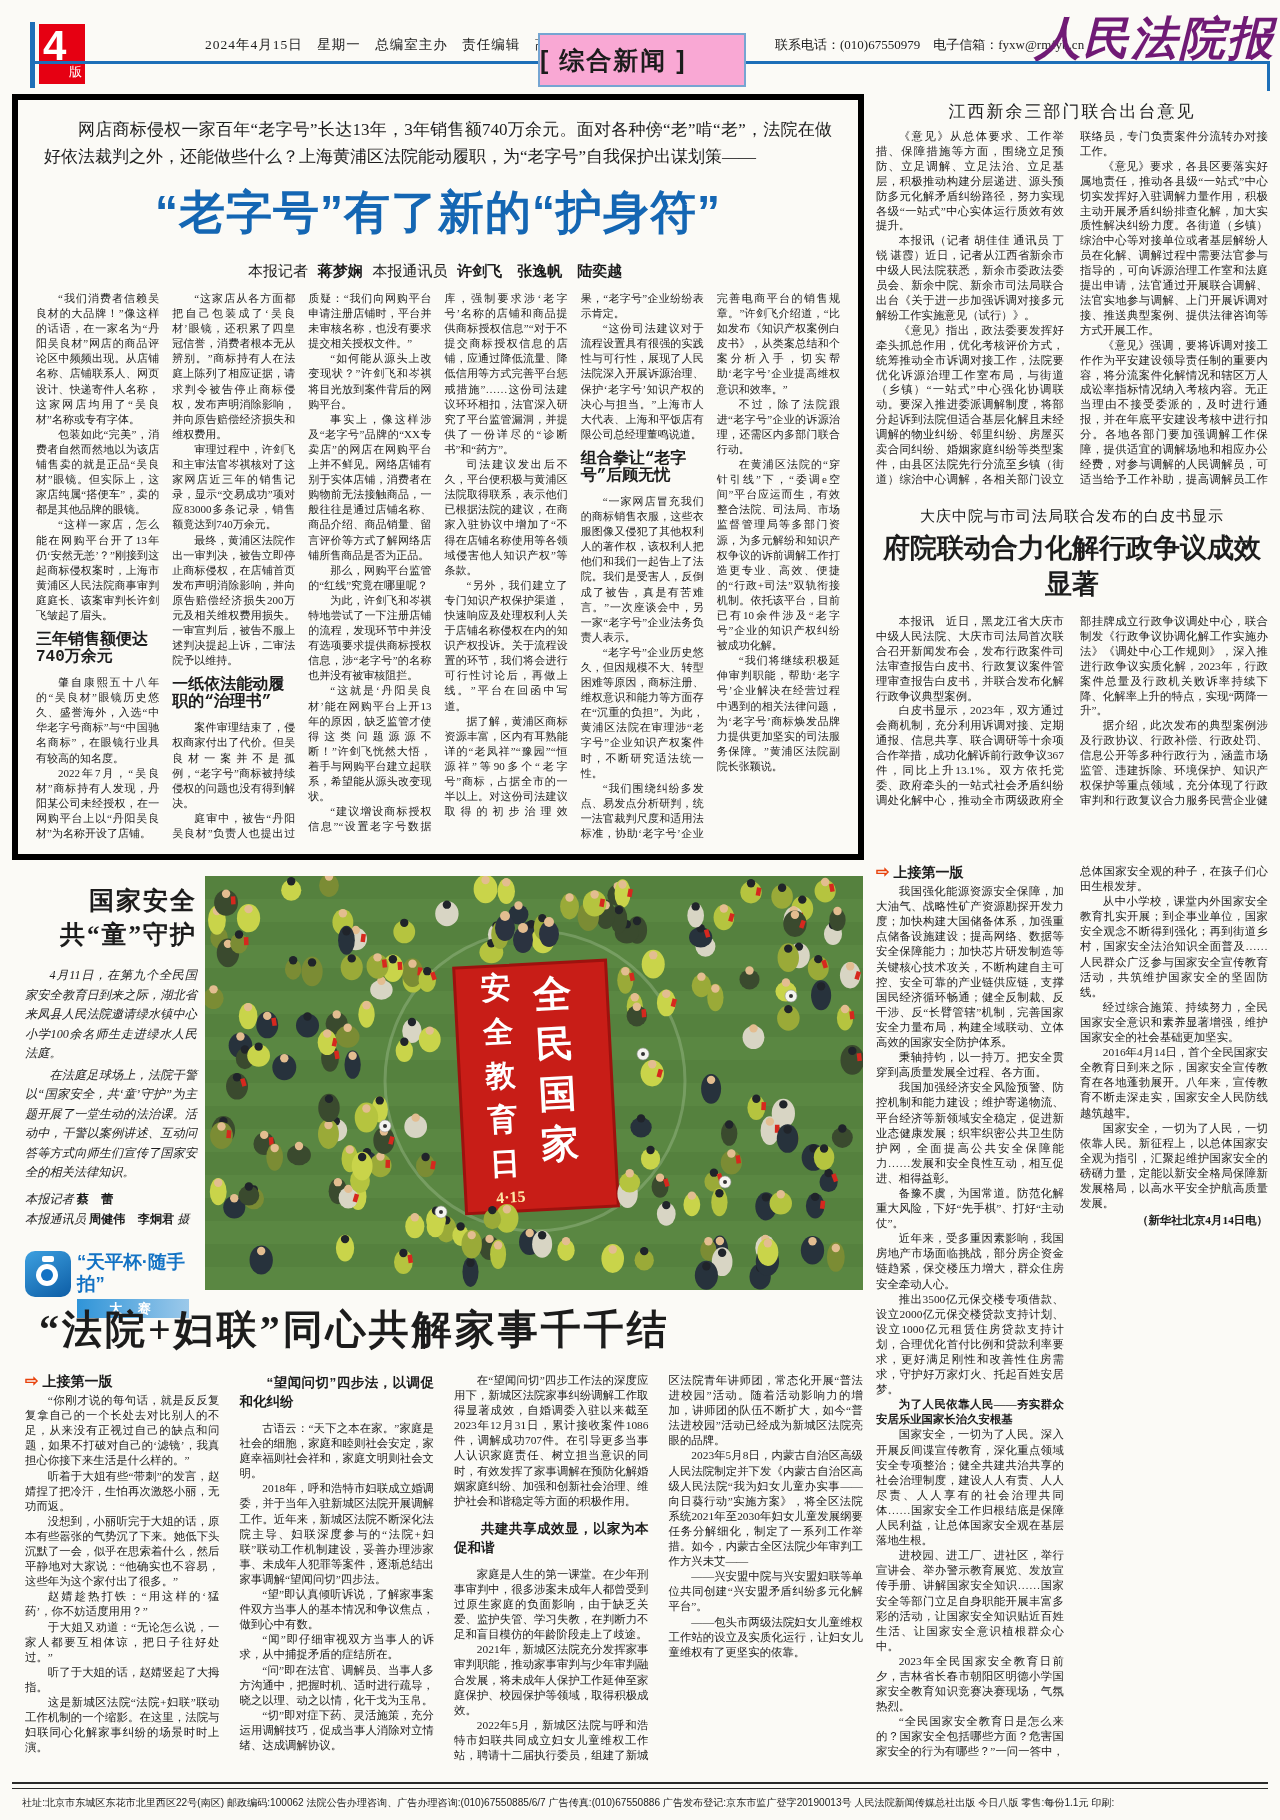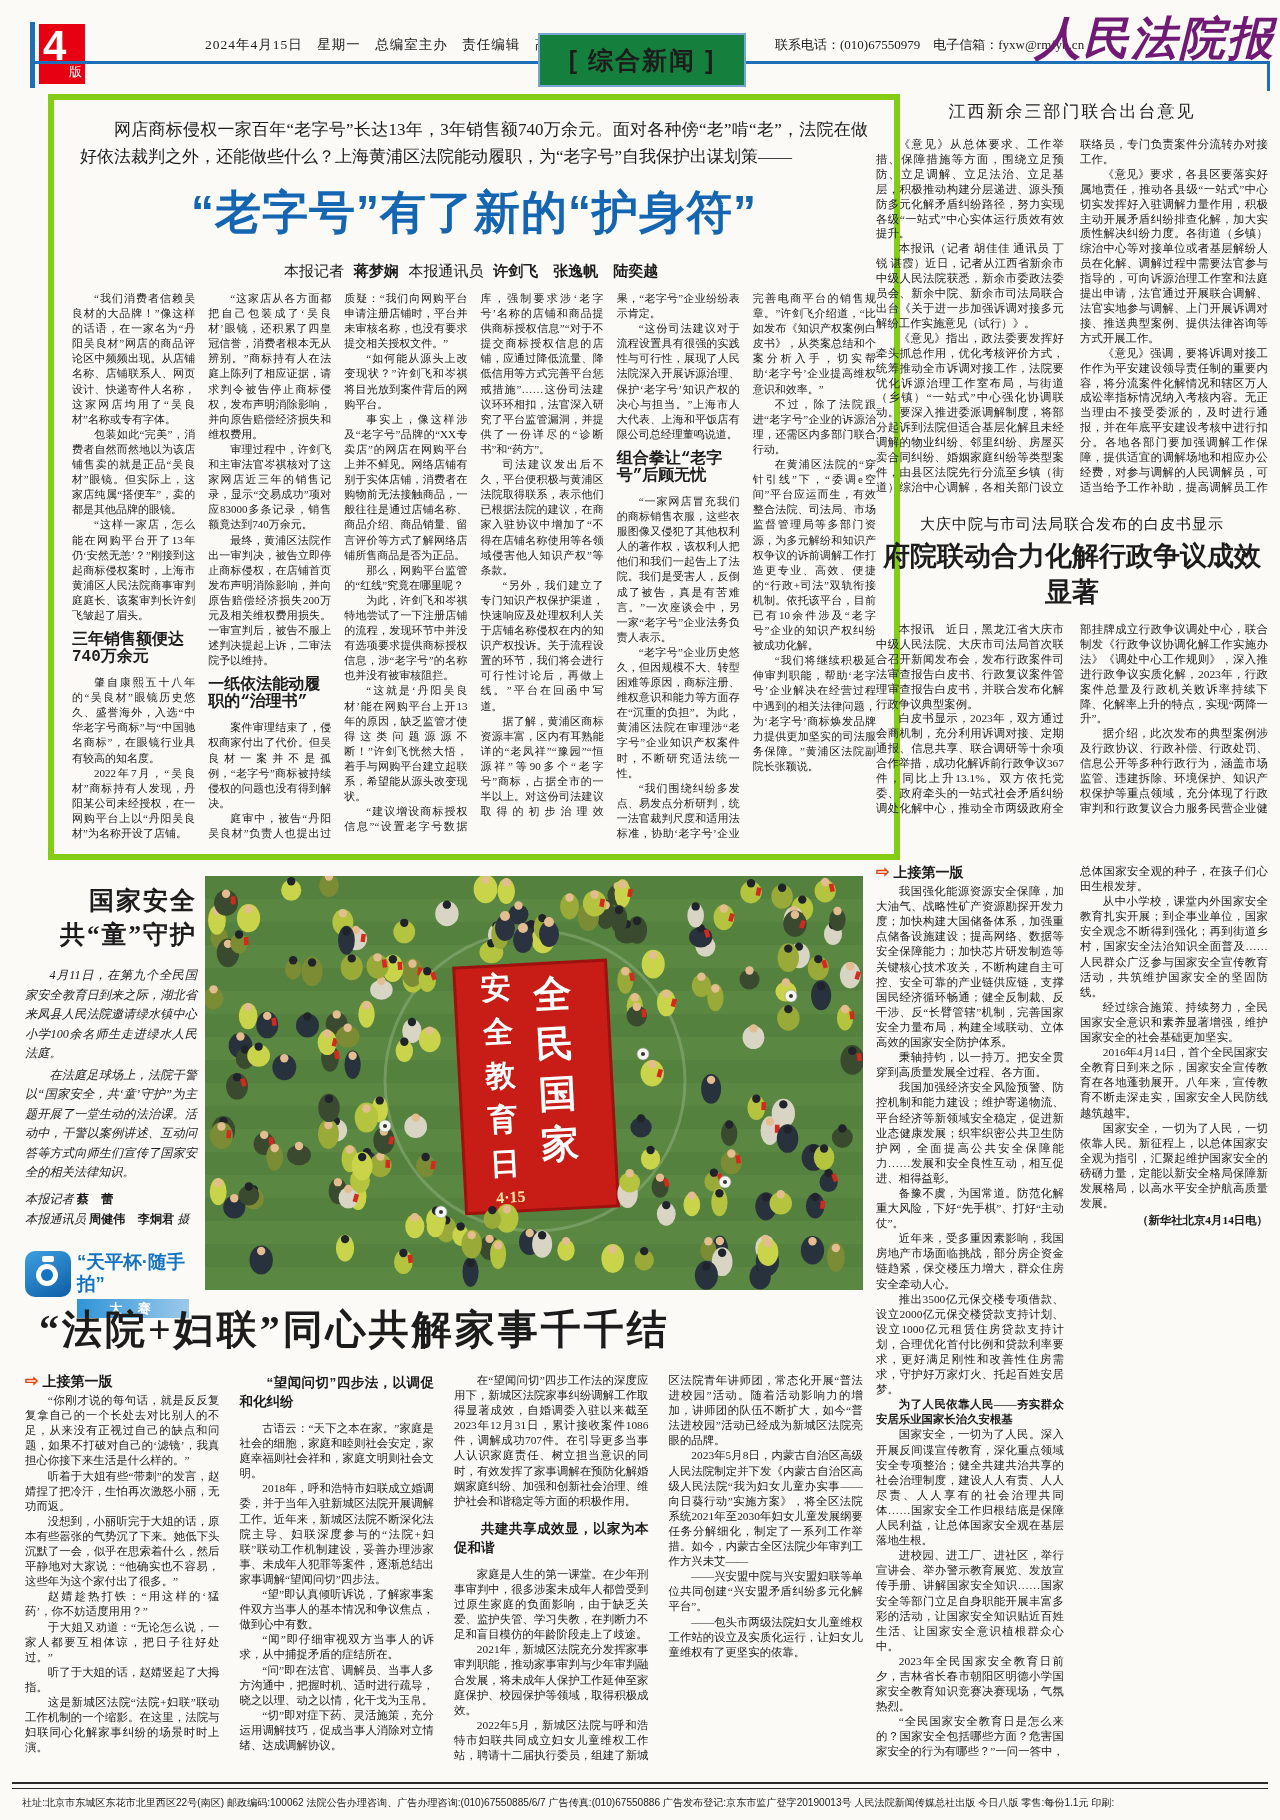--- a/index.html
+++ b/index.html
@@ -9,46 +9,46 @@
   .hdr-vbar{position:absolute;left:30px;top:22px;width:5px;height:66px;background:#1d6fb8;}
   .edition{position:absolute;left:39px;top:24px;width:46px;height:60px;background:#e60012;color:#fff;}
   .edition .num{position:absolute;left:4px;top:-2px;font-size:42px;font-weight:bold;font-family:"Liberation Sans",sans-serif;}
   .edition .ban{position:absolute;right:3px;bottom:3px;font-size:13px;}
   .dateline{position:absolute;left:205px;top:36px;font-size:13.5px;letter-spacing:1px;}
   .contact{position:absolute;left:775px;top:36px;font-size:13px;}
   .masthead{position:absolute;right:5px;top:8px;font-size:46px;font-weight:bold;font-style:italic;
             color:#701a75;font-family:"Liberation Serif",serif;letter-spacing:2px;}
   .hdr-rule{position:absolute;left:30px;top:61px;width:1240px;height:3px;background:#1d6fb8;}
   .hdr-rule2{position:absolute;left:1267px;top:61px;width:3px;height:30px;background:#1d6fb8;}
-  .section-box{position:absolute;left:538px;top:33px;width:204px;height:50px;background:#15803d;
-               border:2px solid #76a5d2;z-index:3;text-align:center;line-height:50px;
+  .section-box{position:absolute;left:538px;top:33px;width:204px;height:50px;background:#f9a8d4;
+               border:2px solid #76a5d2;z-index:3;text-align:left;line-height:50px;
                font-size:25px;font-weight:bold;font-family:"Liberation Sans",sans-serif;letter-spacing:2px;}
   
-  .leadbox{position:absolute;left:12px;top:94px;width:852px;height:766px;border:6px solid #84cc16;
-           background:#fbfaf6;box-sizing:border-box;padding:14px 18px 10px 18px;margin-left:36px;}
+  .leadbox{position:absolute;left:12px;top:94px;width:852px;height:766px;border:6px solid #000000;
+           background:#fbfaf6;box-sizing:border-box;padding:14px 18px 10px 18px;}
   .intro{font-size:17px;line-height:27px;text-align:justify;text-indent:2em;margin:2px 8px 0 8px;}
   .lead-headline{margin:12px 0 0 0;text-align:center;font-family:"Liberation Sans","DejaVu Sans",sans-serif;
                  font-size:46px;font-weight:bold;color:#1466b3;letter-spacing:1px;}
   .lead-byline{text-align:center;font-size:15px;margin:18px 0 10px 0;}
   .lead-byline b{margin:0 6px;}
   .lead-body{height:552px;column-count:6;column-gap:13px;column-fill:auto;overflow:hidden;
              font-size:11px;line-height:15.1px;}
   .para{margin:0;text-indent:2em;text-align:justify;}
   .hb{font-weight:bold;}
   .sub{font-family:Liberation Mono, monospace;font-size:16px;font-weight:bold;
        text-align:left;margin:9px 0;line-height:17px;}
   .sub2{font-family:"Liberation Sans",sans-serif;font-size:13.5px;font-weight:bold;
         margin:10px 0;line-height:19px;text-indent:2em;text-align:justify;}
   .sig{margin:2px 0 0 0;text-align:right;font-weight:bold;}
   .marker{margin:0 0 4px 0;font-family:"Liberation Sans",sans-serif;font-size:14px;}
   .marker .arr{color:#e8420c;font-weight:bold;margin-right:4px;font-size:16px;}
   .marker b{font-size:14px;}
   
   .right-top{position:absolute;left:876px;top:96px;width:392px;}
-  .kicker{text-align:center;font-size:17px;letter-spacing:2px;margin:4px 0 14px 0;}
+  .kicker{text-align:center;font-size:17px;letter-spacing:2px;margin:4px 0 6px 0;}
   .headA{text-align:center;font-size:25px;font-weight:bold;letter-spacing:1px;margin:2px 0 14px 0;}
   .bodyA{height:362px;column-count:2;column-gap:16px;column-fill:auto;overflow:hidden;
          font-size:11.4px;line-height:14.9px;}
   .artB{margin-top:16px;}
   .kickerB{text-align:center;font-size:15px;letter-spacing:1px;margin:14px 0 4px 0;}
   .headB{text-align:center;font-size:27px;font-weight:bold;letter-spacing:0px;margin:0 0 12px 0;
          font-family:"Liberation Sans",sans-serif;}
   .bodyB{height:200px;column-count:2;column-gap:16px;column-fill:auto;overflow:hidden;
          font-size:11.4px;line-height:14.9px;}
   

